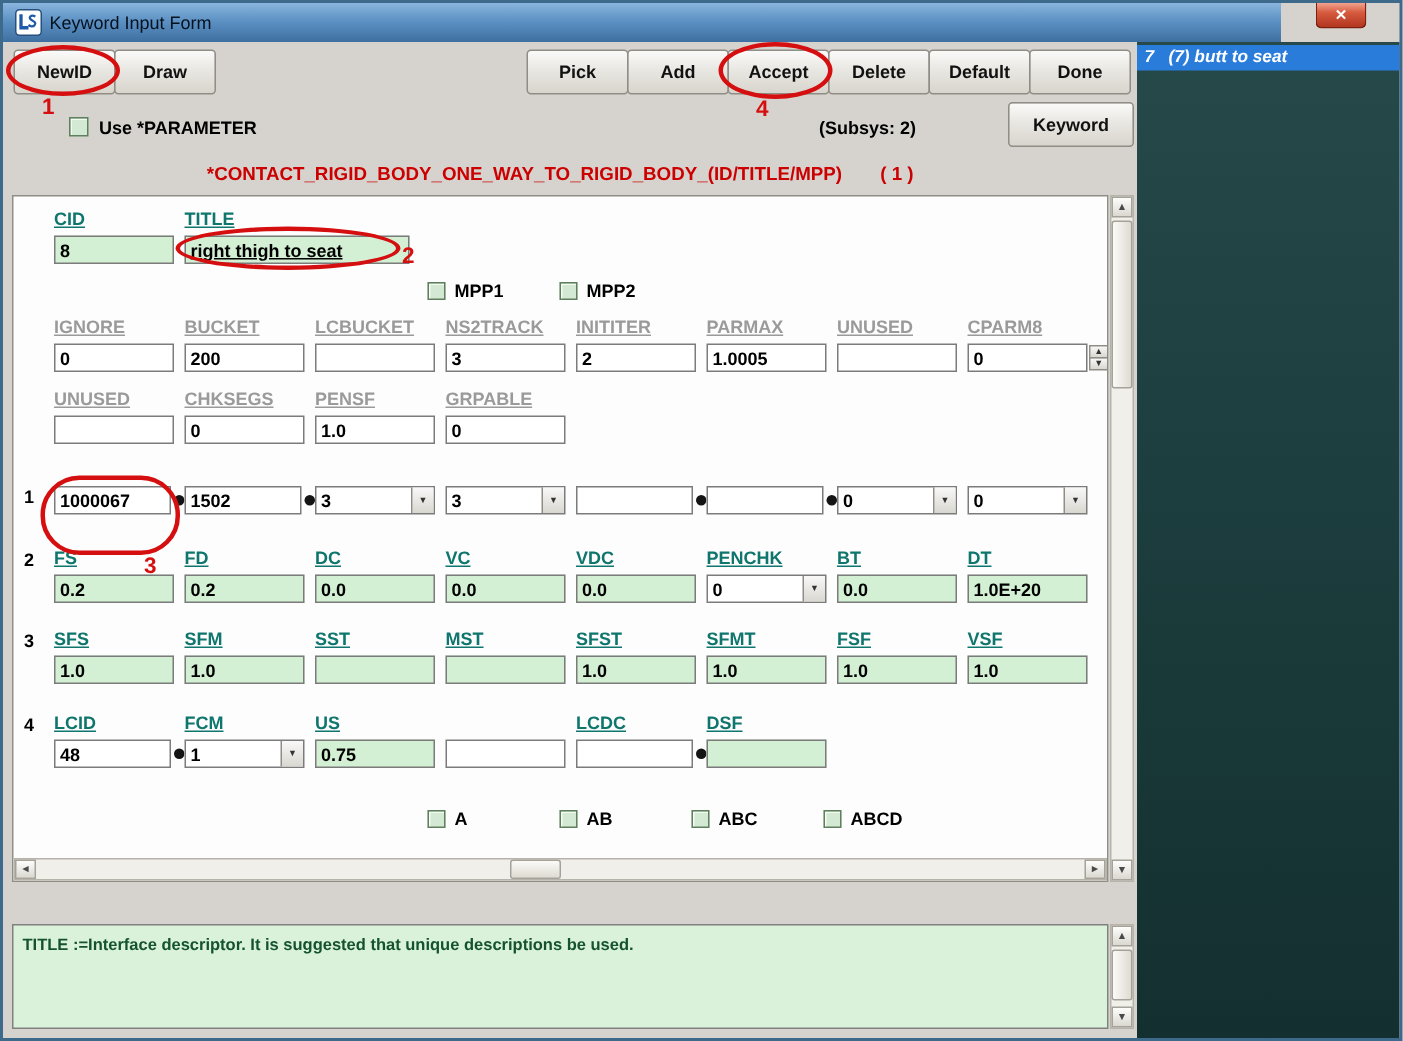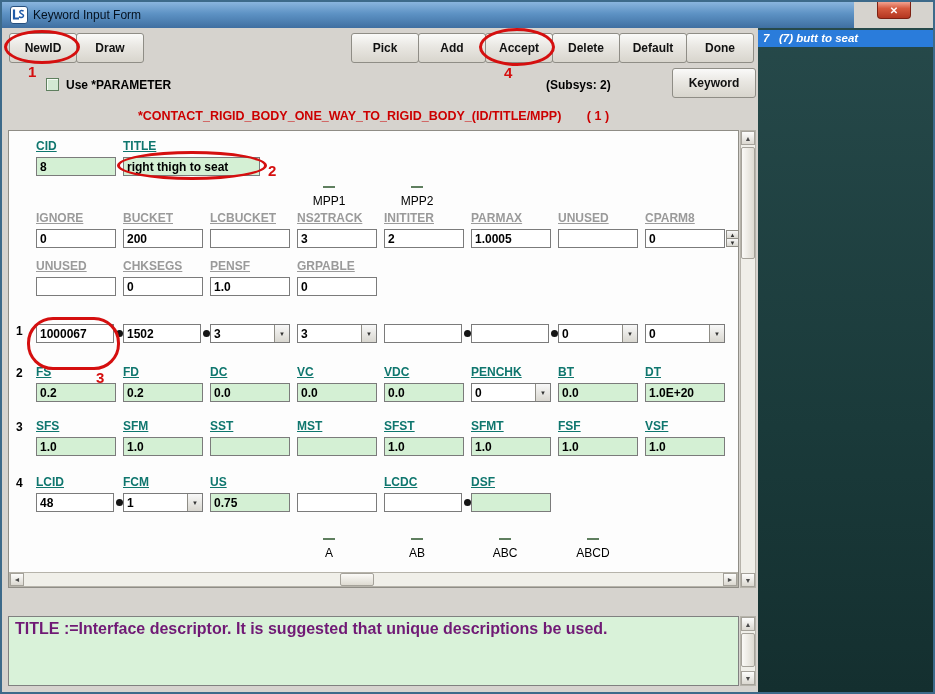--- a/index.html
+++ b/index.html
@@ -105,21 +105,21 @@
          font-size:6px; color:#333; background:linear-gradient(180deg,#f8f8f8,#d9d7d0);
          border-left:1px solid #8f8d86; }
   .dot { width:7px; height:7px; border-radius:50%; background:#141414; margin-left:2px; flex:0 0 auto; }
   .spin { display:flex; flex-direction:column; margin-left:1px; }
   .spin i { font-style:normal; width:13px; height:9px; line-height:8px; text-align:center; font-size:6px;
             color:#333; background:linear-gradient(180deg,#f8f8f8,#d9d7d0); border:1px solid #8f8d86; }
   .spin i + i { margin-top:-1px; }
 
   .check-row { display:flex; margin-left:249px; height:15px; }
   .check-item { width:88px; display:flex; align-items:center; gap:6px;
-                font-size:12px; font-weight:normal;flex-direction:column; }
+                font-size:12px; font-weight:bold; }
   .check-item .checkbox { width:12px; height:12px; }
 
   
   .sb { position:absolute; background:#f0efe9; border:1px solid #b6b3aa; z-index:15; }
   .sb-btn { position:absolute; width:14px; height:14px; display:flex; align-items:center; justify-content:center;
             font-size:7px; color:#4a4a4a; background:linear-gradient(180deg,#fdfdfc,#dbd8d0);
             border:1px solid #a5a29a; }
   #vscroll { left:740px; top:130px; width:16px; height:458px; }
   #vscroll .up { left:0; top:0; } #vscroll .down { left:0; bottom:0; }
   #vthumb { position:absolute; left:0; top:16px; width:14px; height:112px;
@@ -131,21 +131,21 @@
   #helpscroll { left:740px; top:616px; width:16px; height:70px; }
   #helpscroll .up { left:0; top:0; } #helpscroll .down { left:0; bottom:0; }
   #helpthumb { position:absolute; left:0; top:16px; width:14px; height:34px;
             background:linear-gradient(90deg,#fbfaf7,#dedbd2); border:1px solid #a5a29a; border-radius:2px; }
 
   
   #help-area {
     position:absolute; left:8px; top:616px; width:731px; height:70px;
     background:#d9f2d9; border:1px solid #808080; padding:3px 6px; z-index:10;
   }
-  #help-text { font-size:16px; font-weight:bold; color:#701a75; }
+  #help-text { font-size:11px; font-weight:bold; color:#14532d; }
 
   
   .ann { position:absolute; border:3px solid #d50f0f; pointer-events:none; z-index:80; }
   .ann.ellipse { border-radius:50%; }
   #ann1 { left:4px;   top:30px;  width:76px;  height:34px; }
   #ann2 { left:117px; top:151px; width:150px; height:29px; }
   #ann3 { left:27px;  top:317px; width:93px;  height:53px; border-radius:26px; }
   #ann4 { left:479px; top:28px;  width:76px;  height:38px; }
   .ann-num { position:absolute; color:#d50f0f; font:bold 15px "Liberation Sans", sans-serif; z-index:80; }
   #num1 { left:28px;  top:63px; }
@@ -202,21 +202,21 @@
           <span class="hdr blue">CID</span>
           <span class="hdr blue">TITLE</span>
         </div>
         <div class="val-row">
           <div class="cell">
             <div class="field bg-green">
               <span class="val">8</span>
             </div>
           </div>
           <div class="cell">
-            <div class="field bg-green" style="width: 137px;">
+            <div class="field bg-green" style="width: 150px; text-decoration: underline;">
               <span class="val">right thigh to seat</span>
             </div>
           </div>
         </div>
       </div>
       <div class="check-row row-mpp">
         <label class="check-item">
           <span class="checkbox"></span>
           <span>MPP1</span>
         </label>

